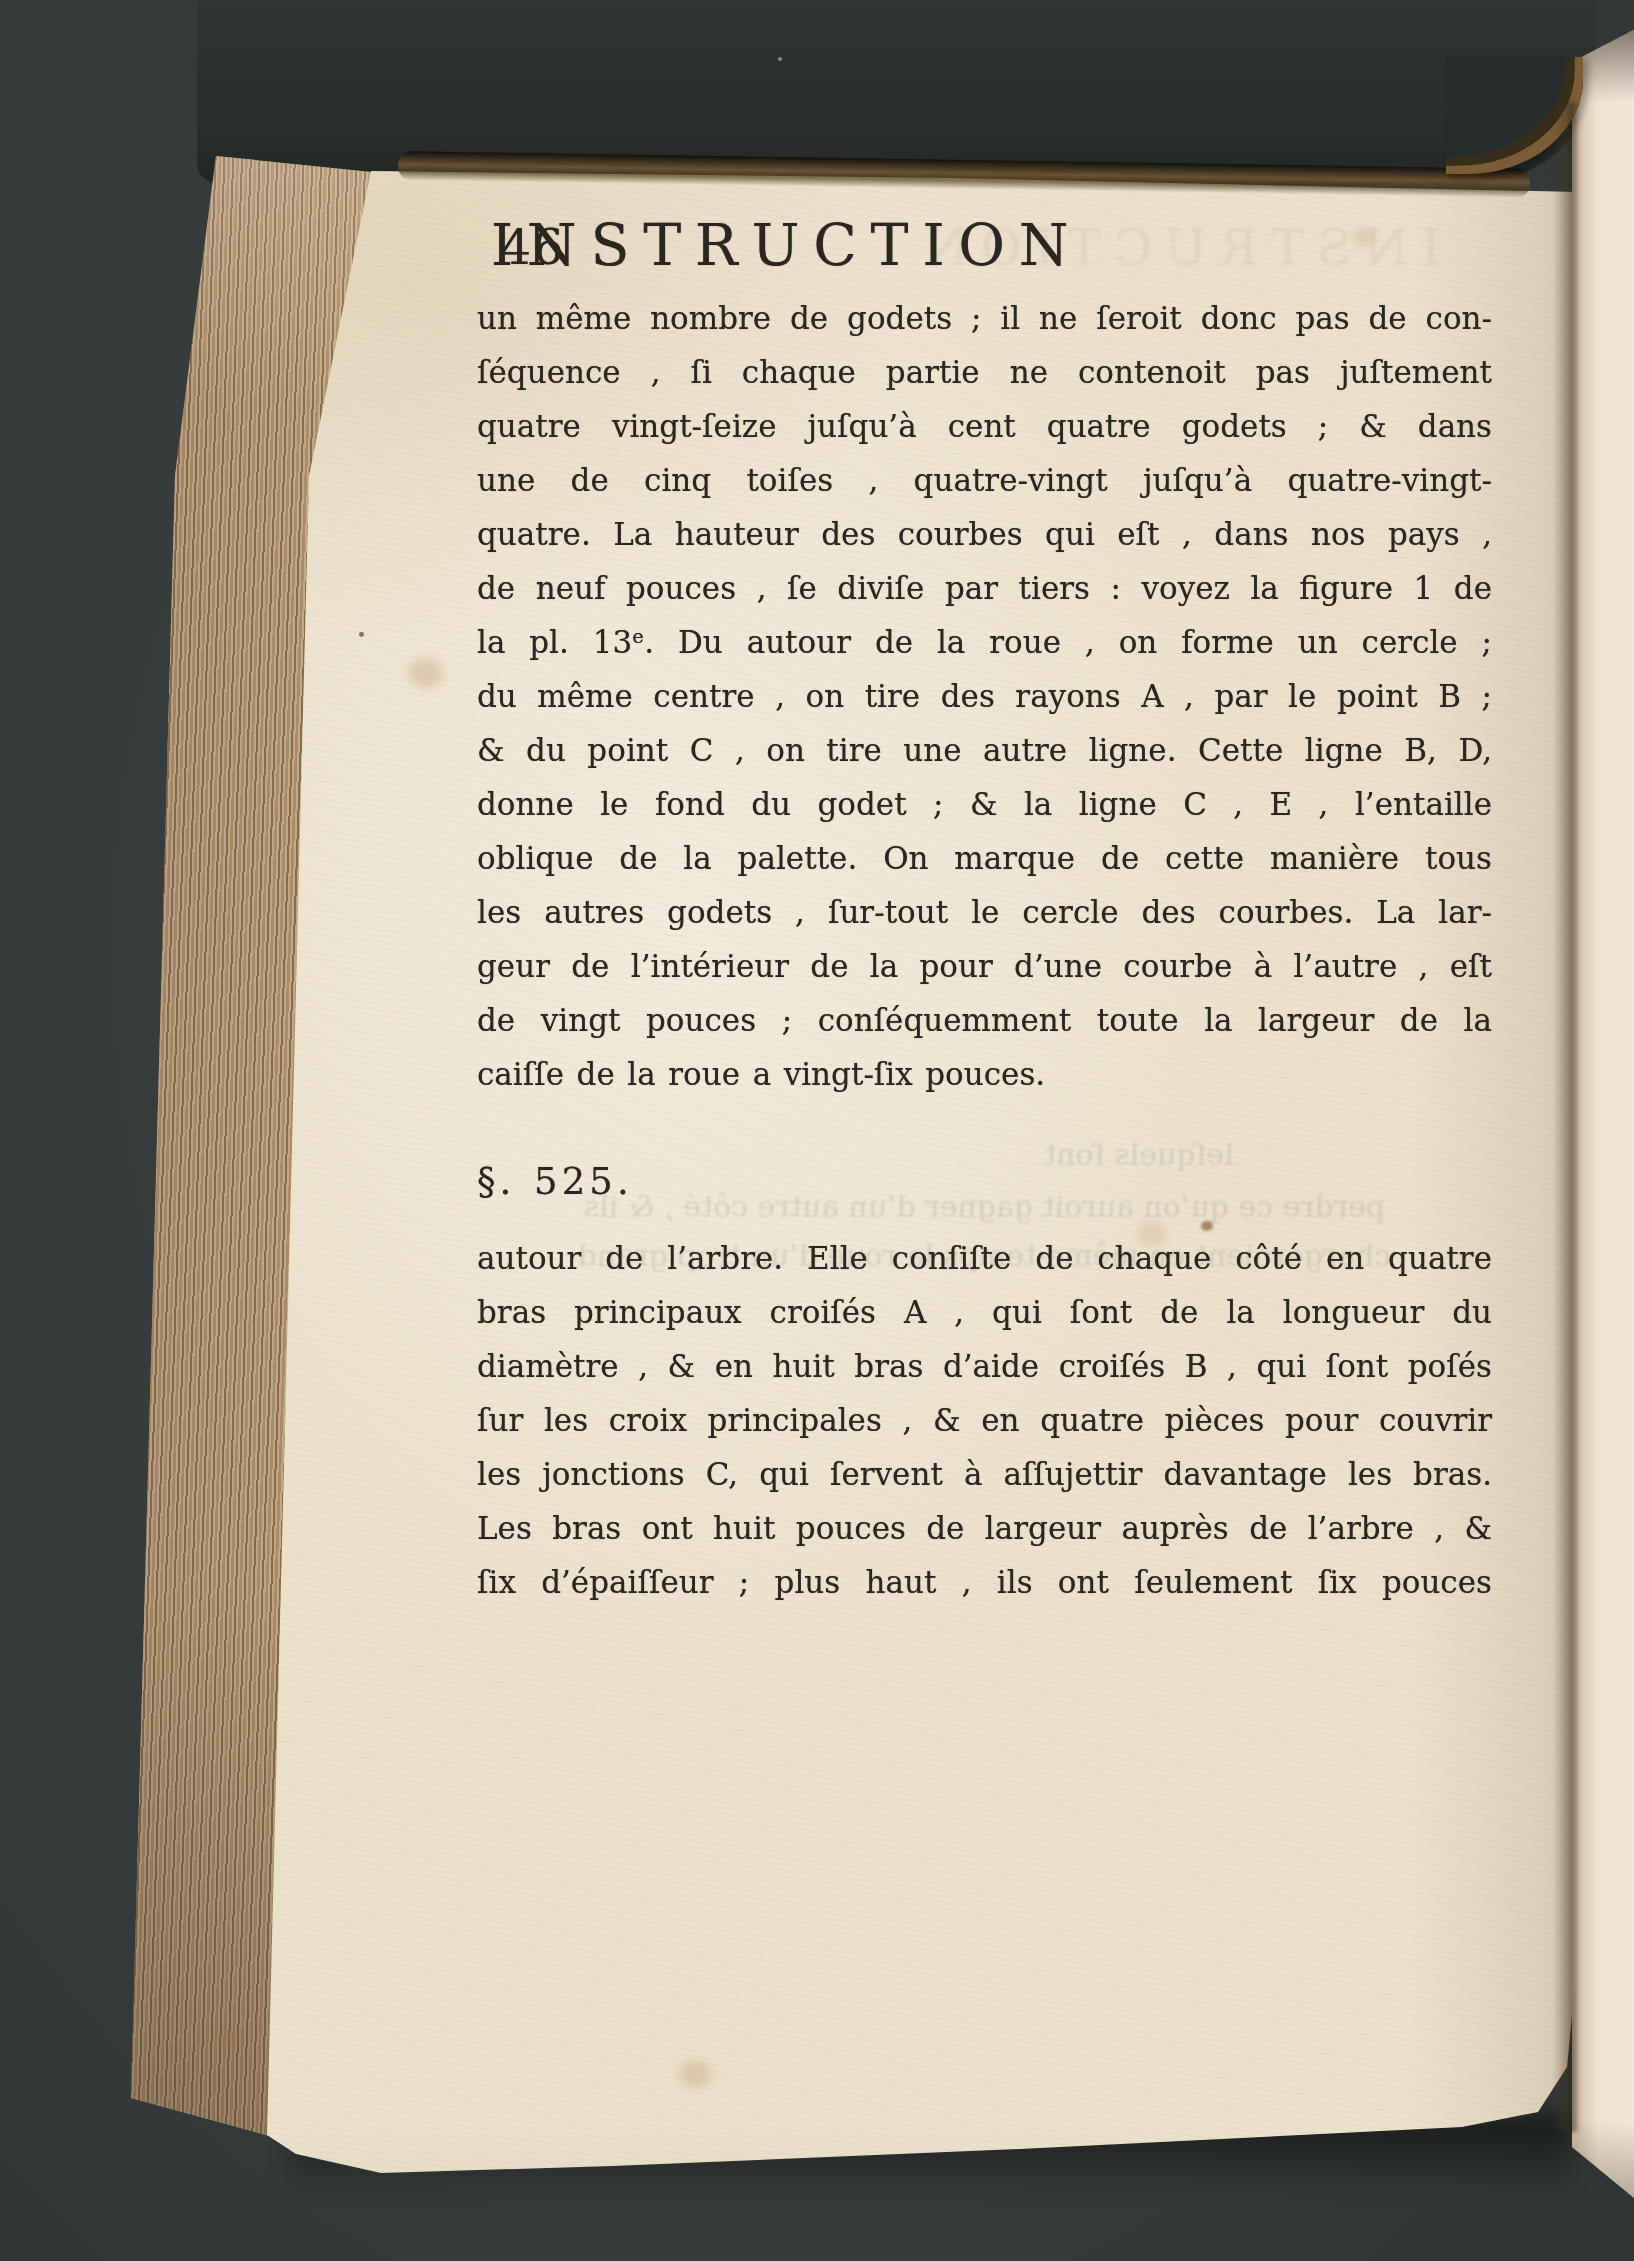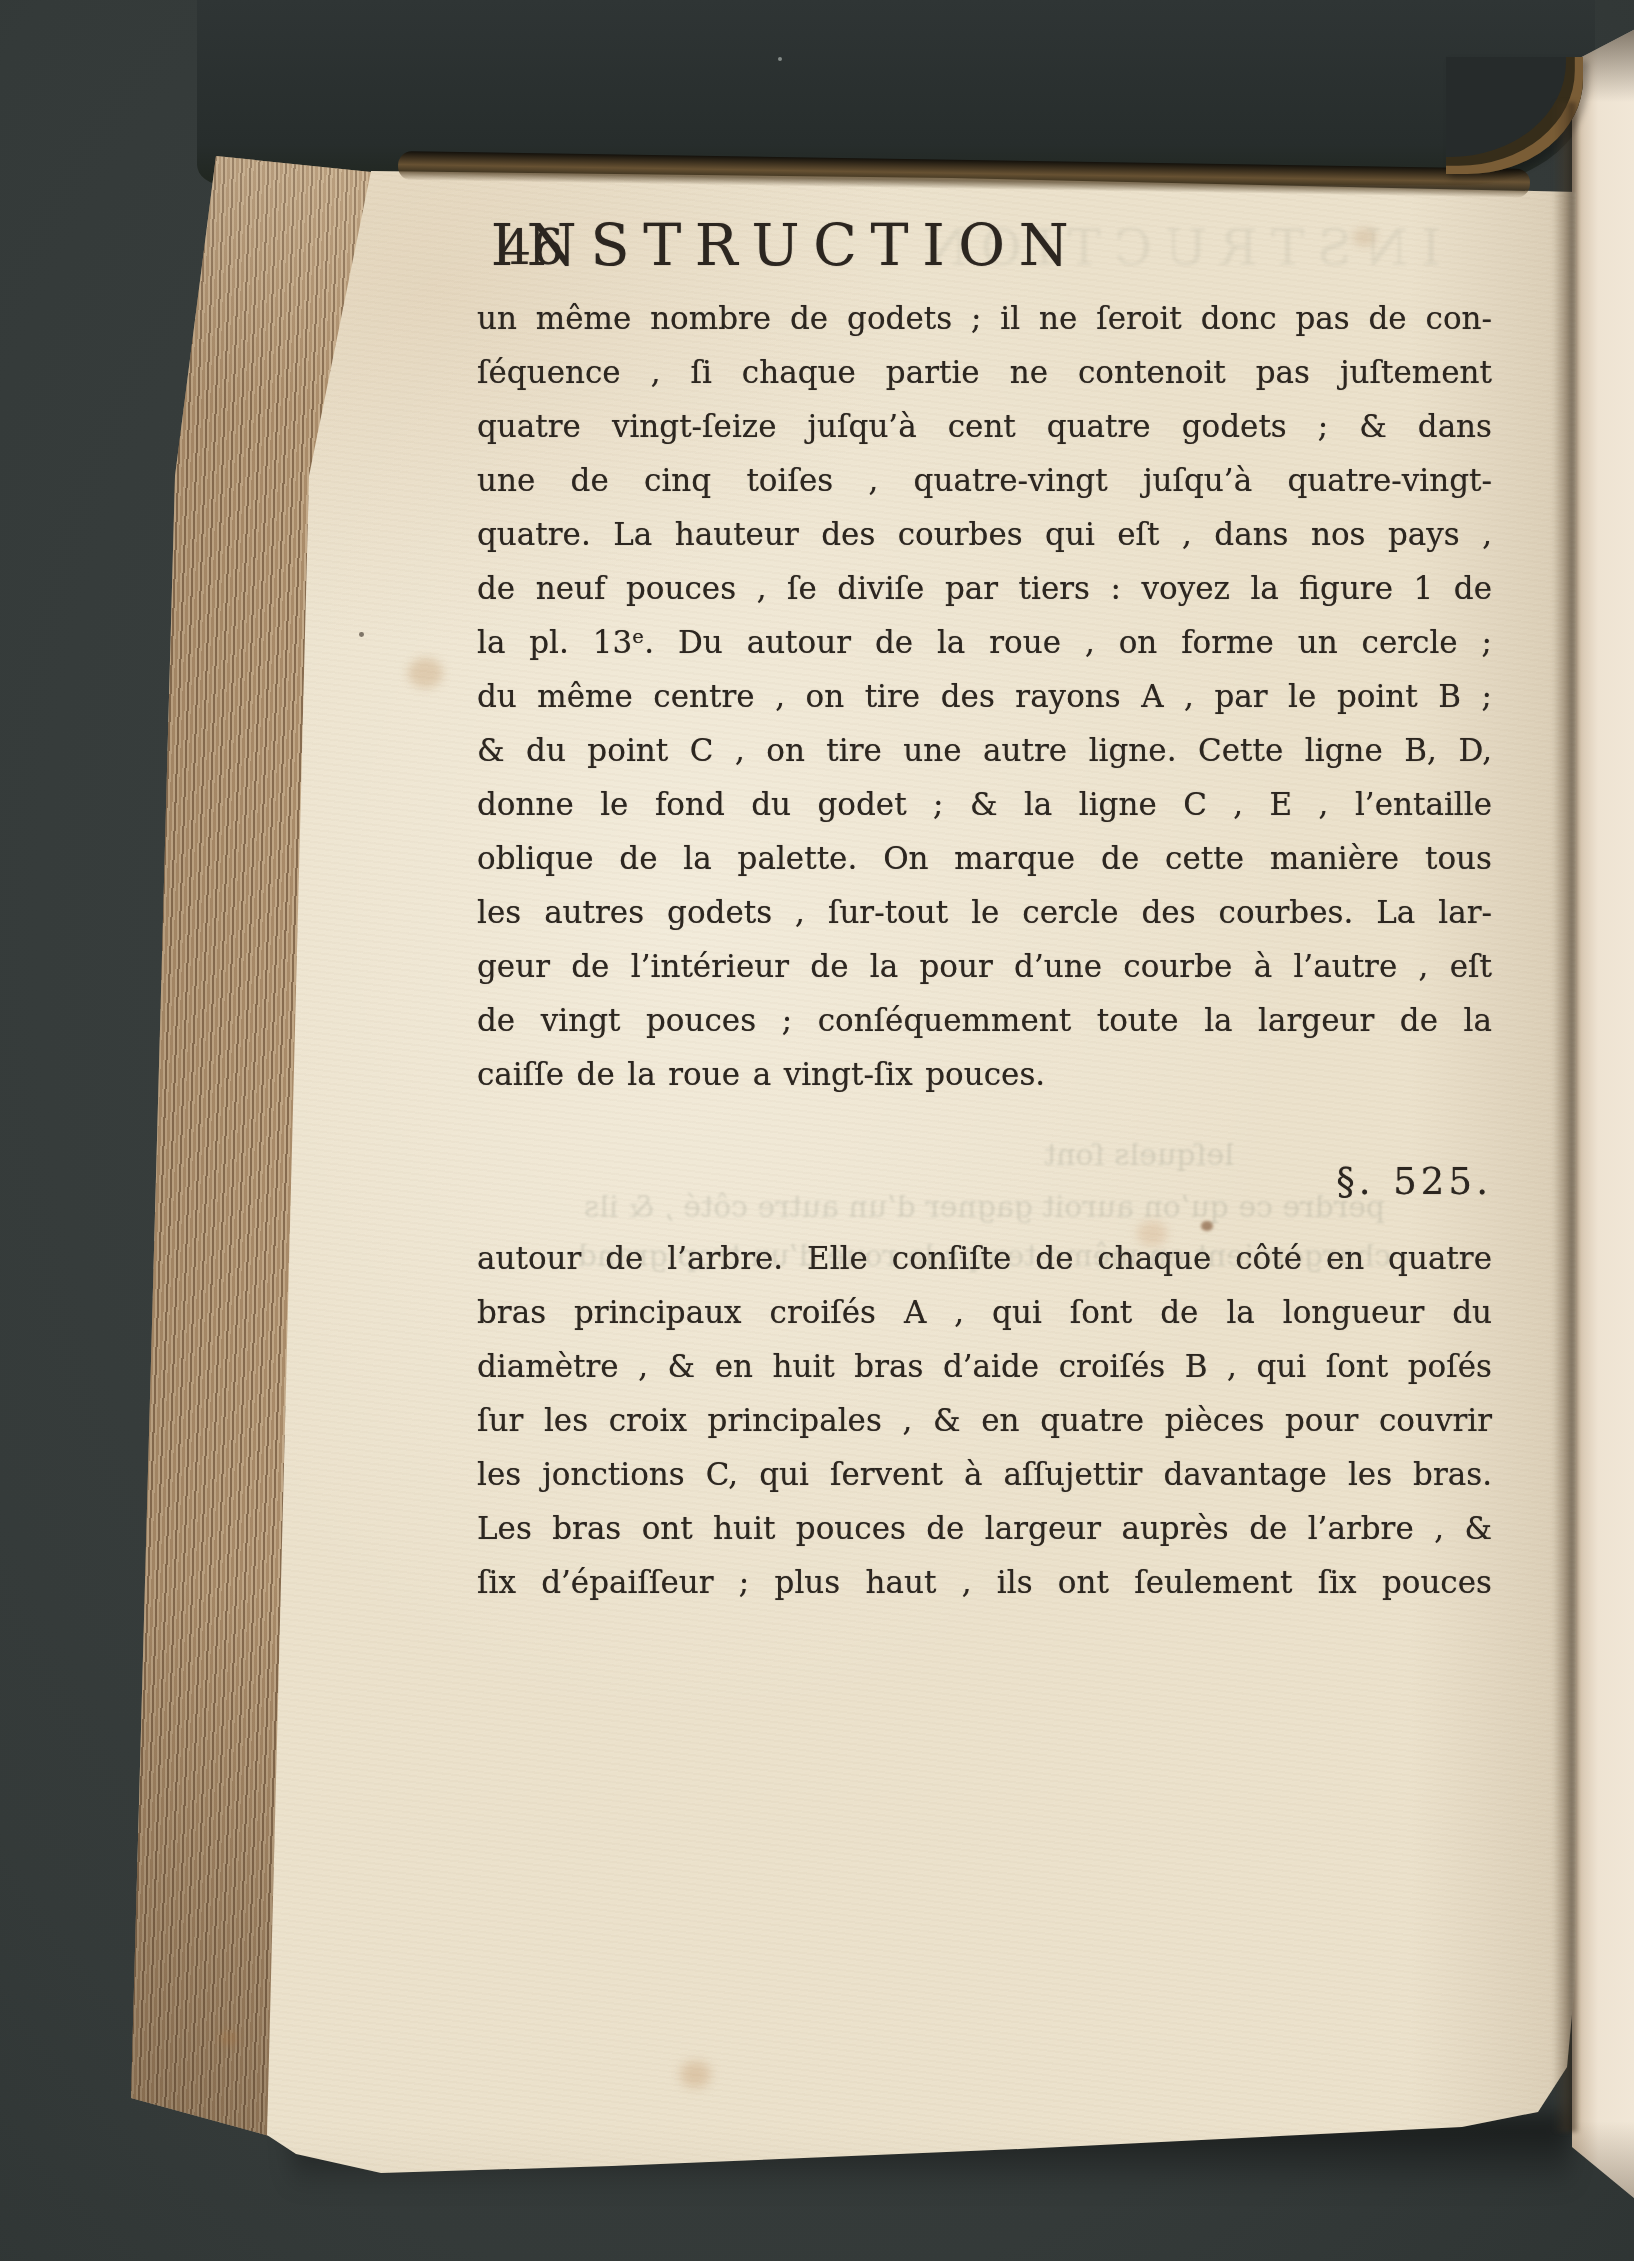--- a/index.html
+++ b/index.html
@@ -92,21 +92,21 @@
     text-shadow:0 0 1px rgba(44,38,32,.5);
   }
   .text-block{
     position:absolute;left:477px;top:291px;width:1015px;
     font-size:31px;line-height:54px;word-spacing:2.7px;
     text-shadow:0 0 0.8px rgba(44,38,32,.55);
   }
   .line{text-align:justify;text-align-last:justify;height:54px;}
   .line-last{text-align-last:left;}
   .section-heading{
-    text-align:right;font-size:37px;line-height:54px;
+    text-align:left;font-size:37px;line-height:54px;
     margin-top:54px;margin-bottom:22.4px;letter-spacing:4.1px;
   }
   
   .ghost{
     position:absolute;z-index:9;color:var(--ghost,#747b6e);
     transform:scaleX(-1);filter:blur(1px);opacity:.20;
     font-size:30px;white-space:nowrap;
   }
   .ghost-head{
     left:836px;top:219px;width:680px;font-size:50px;letter-spacing:.26em;

